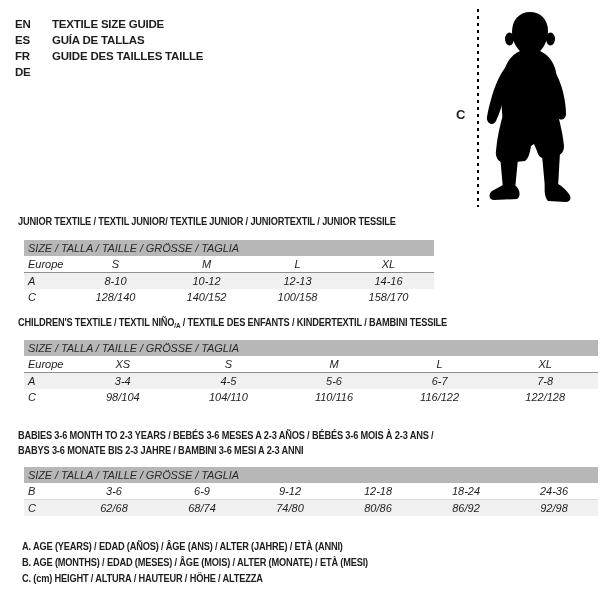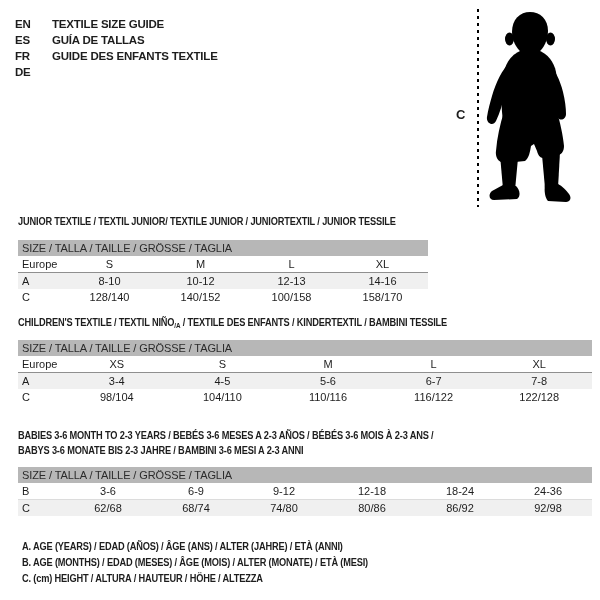--- a/index.html
+++ b/index.html
@@ -27,21 +27,21 @@
   .section-title{
     font-weight:bold;font-size:11px;line-height:14px;white-space:nowrap;
     letter-spacing:-0.2px;transform:scaleX(0.84);transform-origin:0 0;
   }
   #title-junior{left:18px;top:214px;}
   #title-children{left:18px;top:315px;}
   #title-babies{left:18px;top:428px;line-height:15px;}
   .sub{font-size:7.5px;vertical-align:-2px;}
 
   
-  .table-wrap{left:18px;}
+  .table-wrap{left:24px;font-style:italic;}
   #table-junior{top:240px;width:410px;}
   #table-children{top:340px;width:574px;}
   #table-babies{top:467px;width:574px;}
   .size-bar{
     height:16px;line-height:16px;background:#b7b7b7;color:#2b2b2b;
     padding-left:4px;font-size:11px;letter-spacing:-0.1px;white-space:nowrap;
   }
   table.size-table{width:100%;border-collapse:collapse;table-layout:fixed;font-size:11px;}
   table.size-table td{height:16px;padding:0;text-align:center;white-space:nowrap;overflow:hidden;}
   table.size-table td.lbl{text-align:left;padding-left:4px;margin-left:40px;}
@@ -63,21 +63,21 @@
   <div class="lang-row">
     <span class="lang-code">EN</span>
     <span class="lang-label">TEXTILE SIZE GUIDE</span>
   </div>
   <div class="lang-row">
     <span class="lang-code">ES</span>
     <span class="lang-label">GUÍA DE TALLAS</span>
   </div>
   <div class="lang-row">
     <span class="lang-code">FR</span>
-    <span class="lang-label">GUIDE DES ENFANTS TEXTILE</span>
+    <span class="lang-label">GUIDE DES TAILLES TAILLE</span>
   </div>
   <div class="lang-row">
     <span class="lang-code">DE</span>
   </div>
 </div>
 
 <div class="abs measure-label">C</div>
 <div class="abs measure-line"></div>
 <svg class="abs baby-svg" viewBox="484 8 98 200" aria-hidden="true">
   <g fill="#000000" stroke="none">

